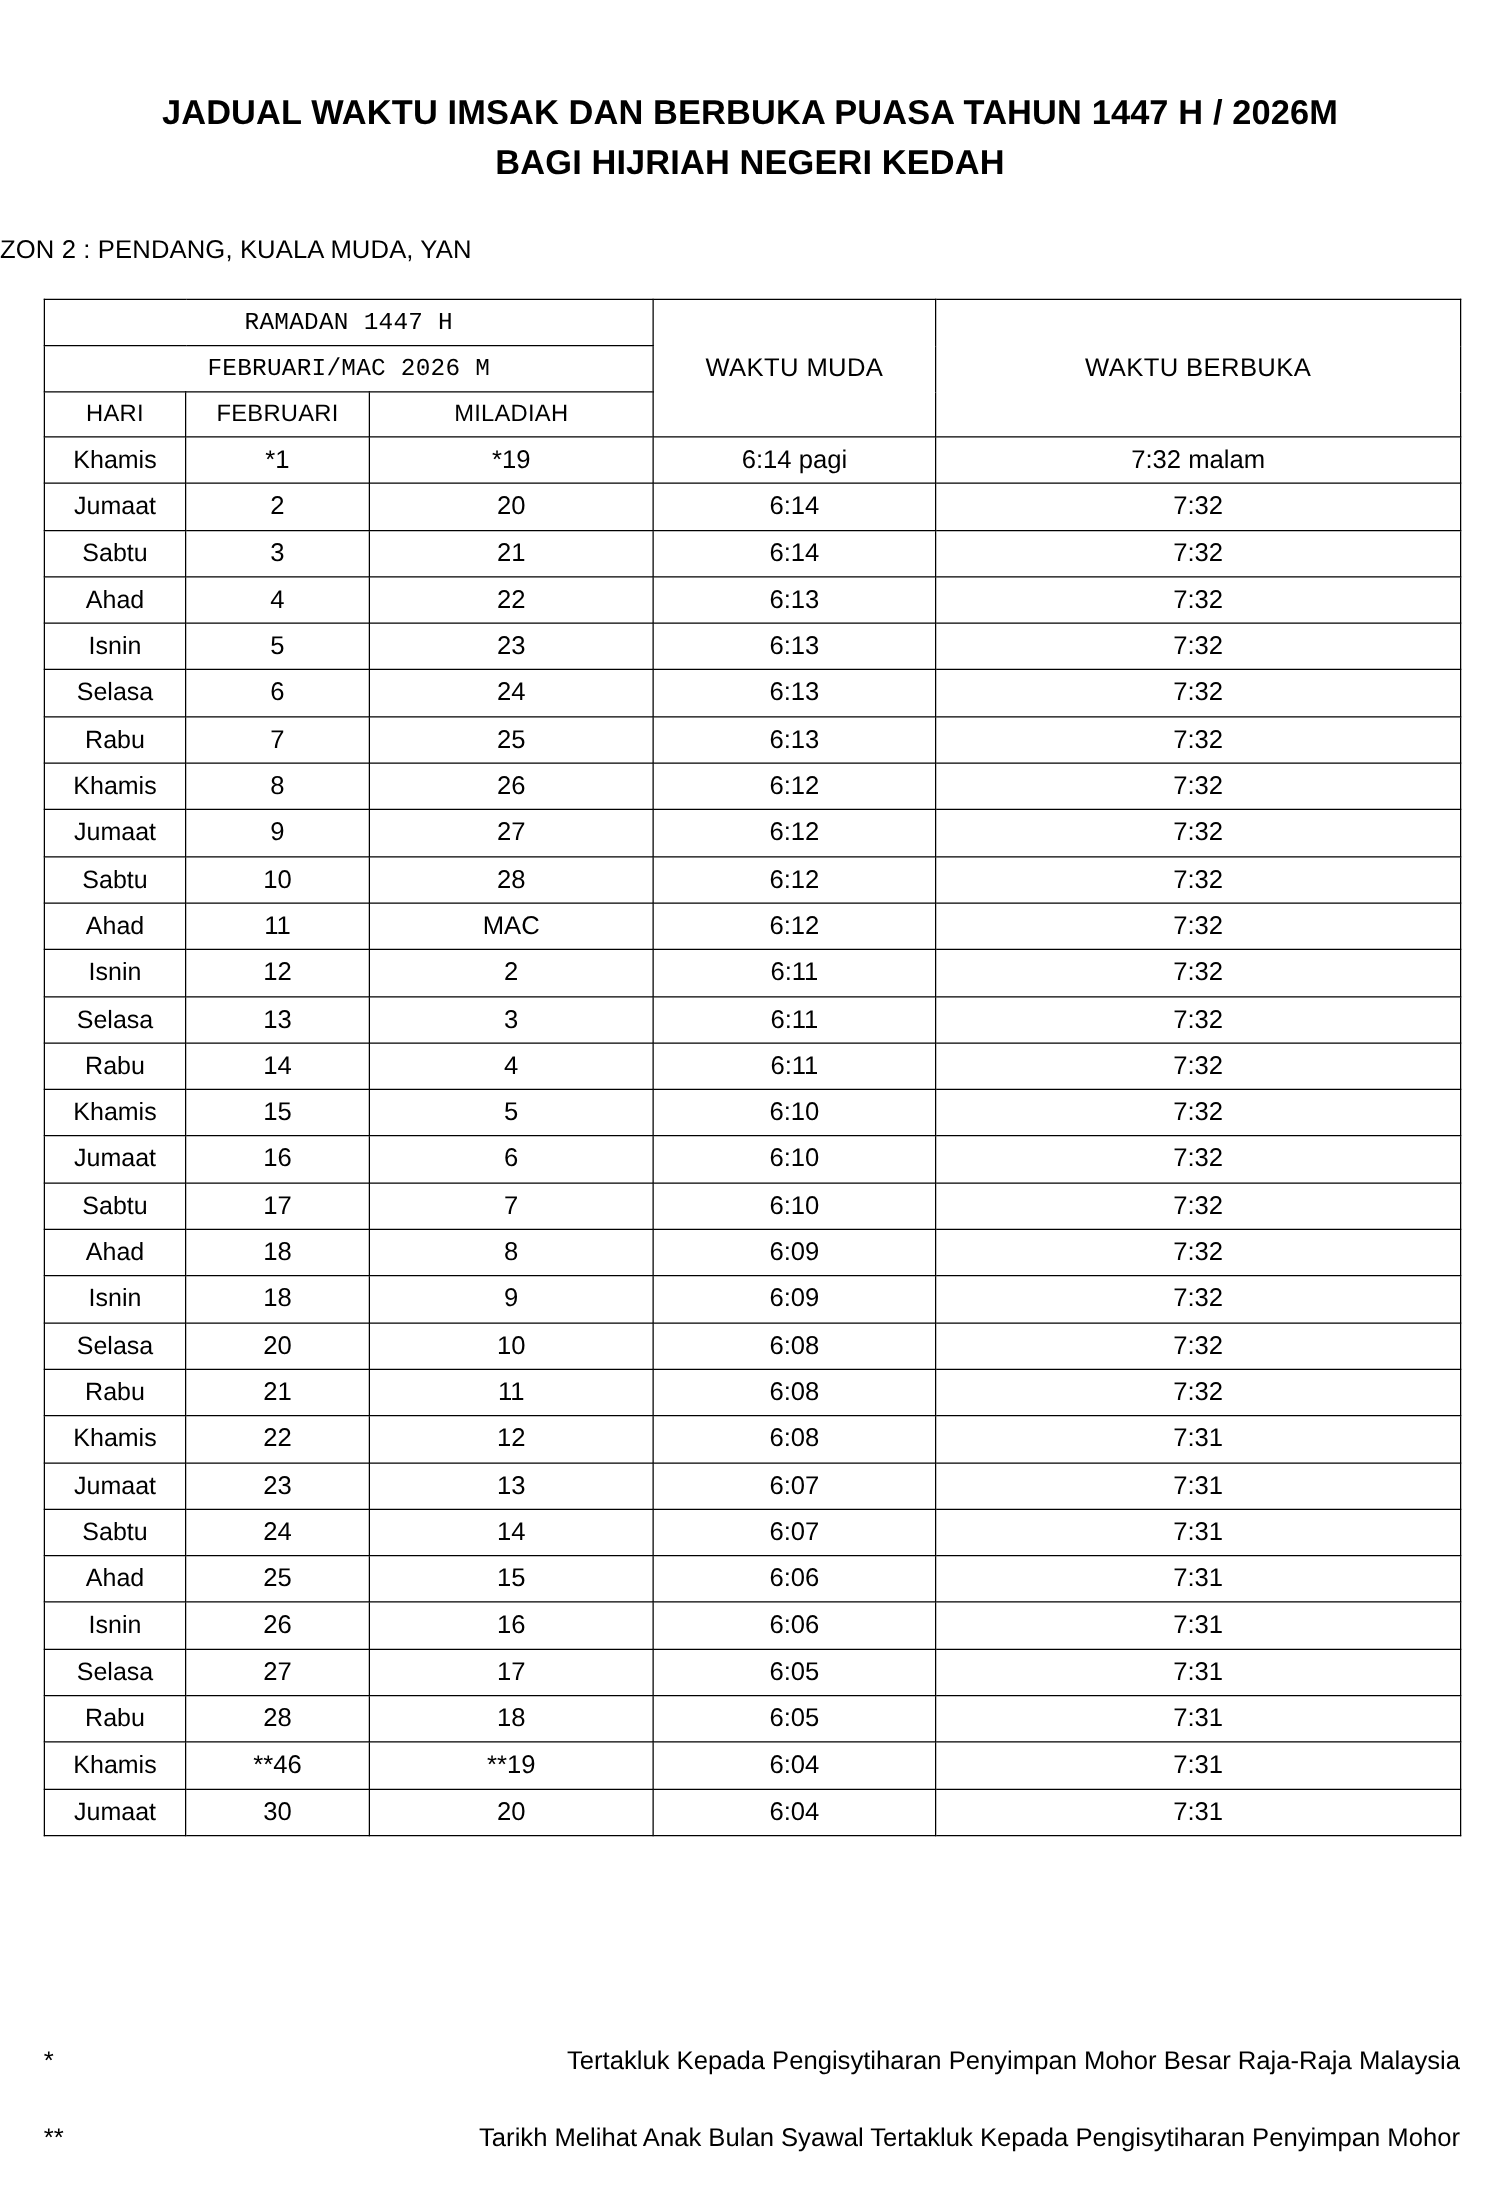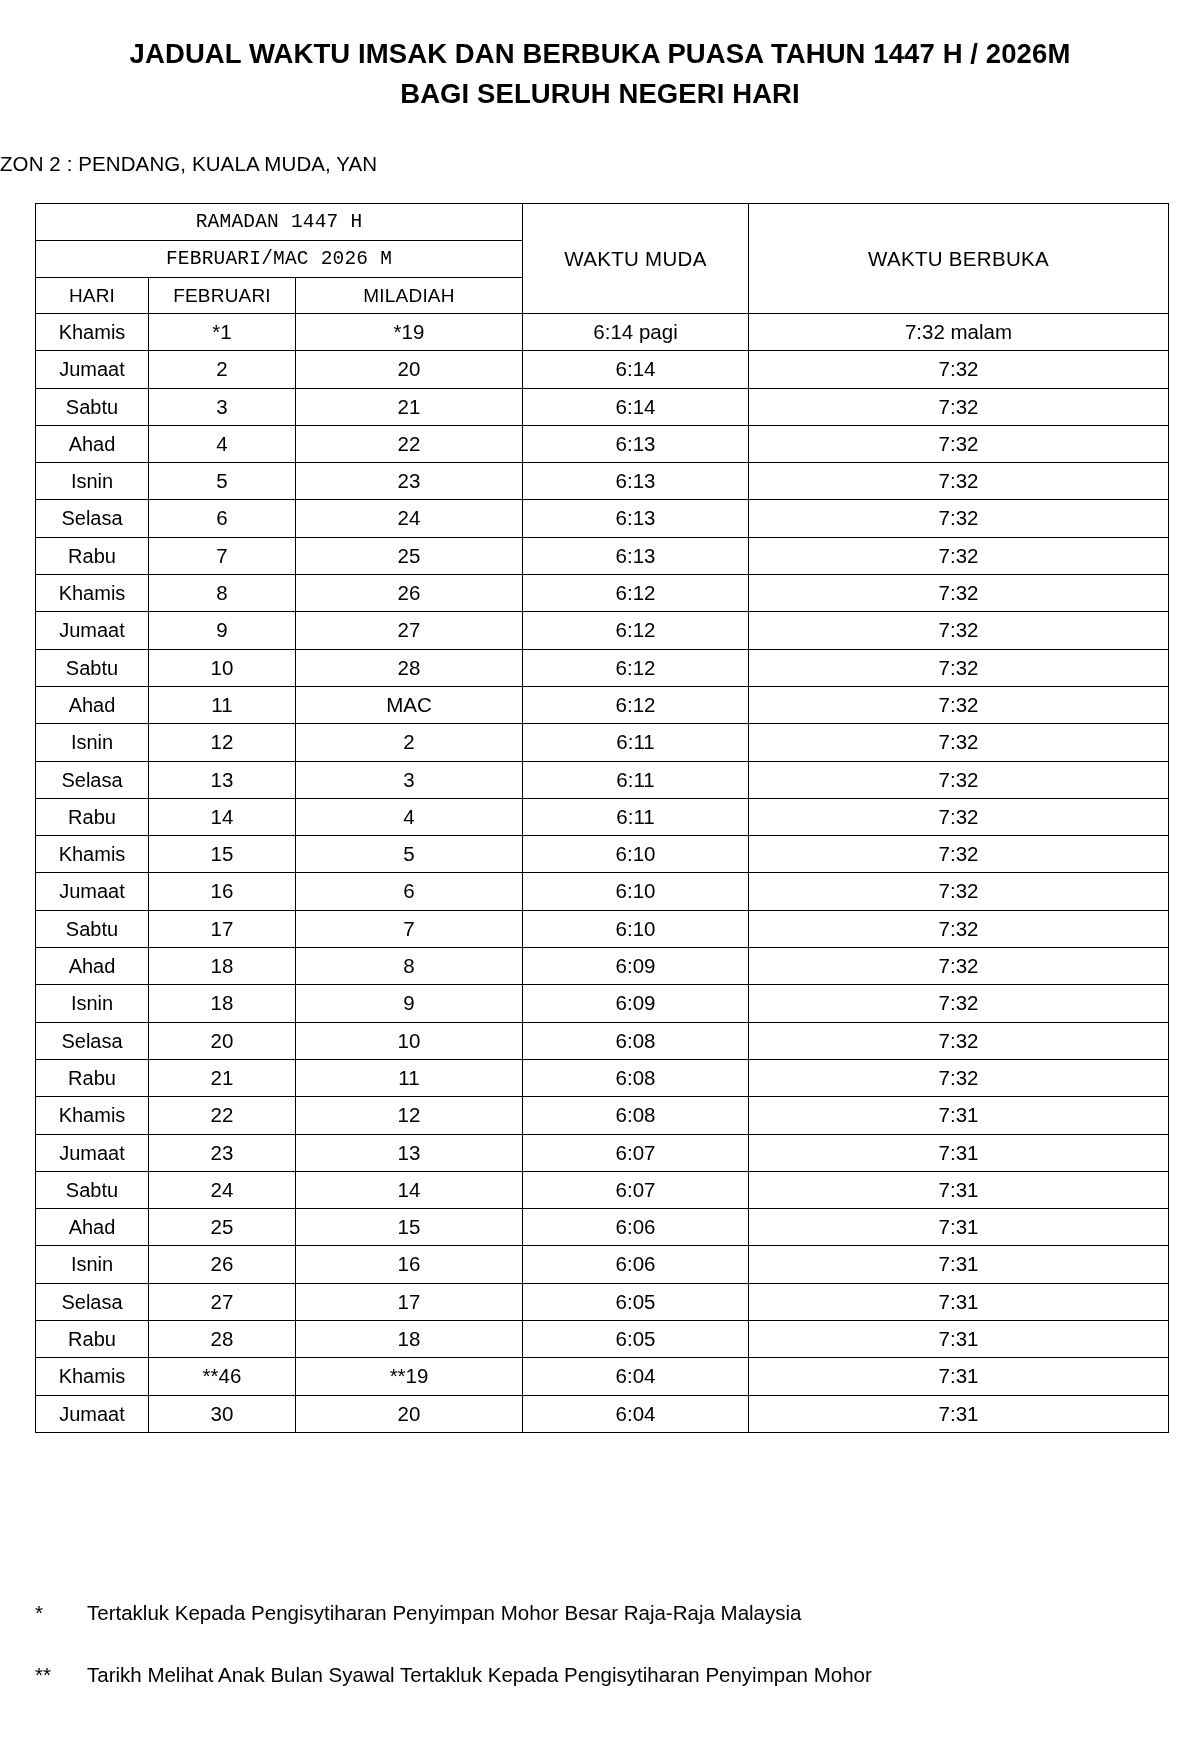--- a/index.html
+++ b/index.html
@@ -21,20 +21,21 @@
     height: 1749px;
     box-sizing: border-box;
     padding: 0;
     position: relative;
   }
 
   
   .title-block {
     text-align: center;
     padding-top: 34px;
+    margin-top: 36px;
   }
   .title-line {
     font-size: 27.5px;
     font-weight: bold;
     letter-spacing: 0.1px;
     line-height: 1.45;
     white-space: nowrap;
   }
   .subtitle {
     font-size: 20.5px;
@@ -111,30 +112,31 @@
     line-height: 1.3;
     margin-bottom: 35px;
   }
   .footnote .mark {
     width: 52px;
     flex: 0 0 52px;
     font-size: 20.5px;
   }
   .footnote .text {
     flex: 1 1 auto;
+    text-align: right;
   }
 </style>
 </head>
 <body>
 
 <div class="page">
 
   <div class="title-block">
     <div class="title-line">JADUAL WAKTU IMSAK DAN BERBUKA PUASA TAHUN 1447 H / 2026M</div>
-    <div class="title-line">BAGI SELURUH NEGERI HARI</div>
+    <div class="title-line">BAGI HIJRIAH NEGERI KEDAH</div>
     <div class="subtitle">ZON 2 : PENDANG, KUALA MUDA, YAN</div>
   </div>
 
   <div class="table-wrap">
     <table class="jadual">
       <colgroup>
         <col class="c-hari">
         <col class="c-hijriah">
         <col class="c-miladiah">
         <col class="c-imsak">

